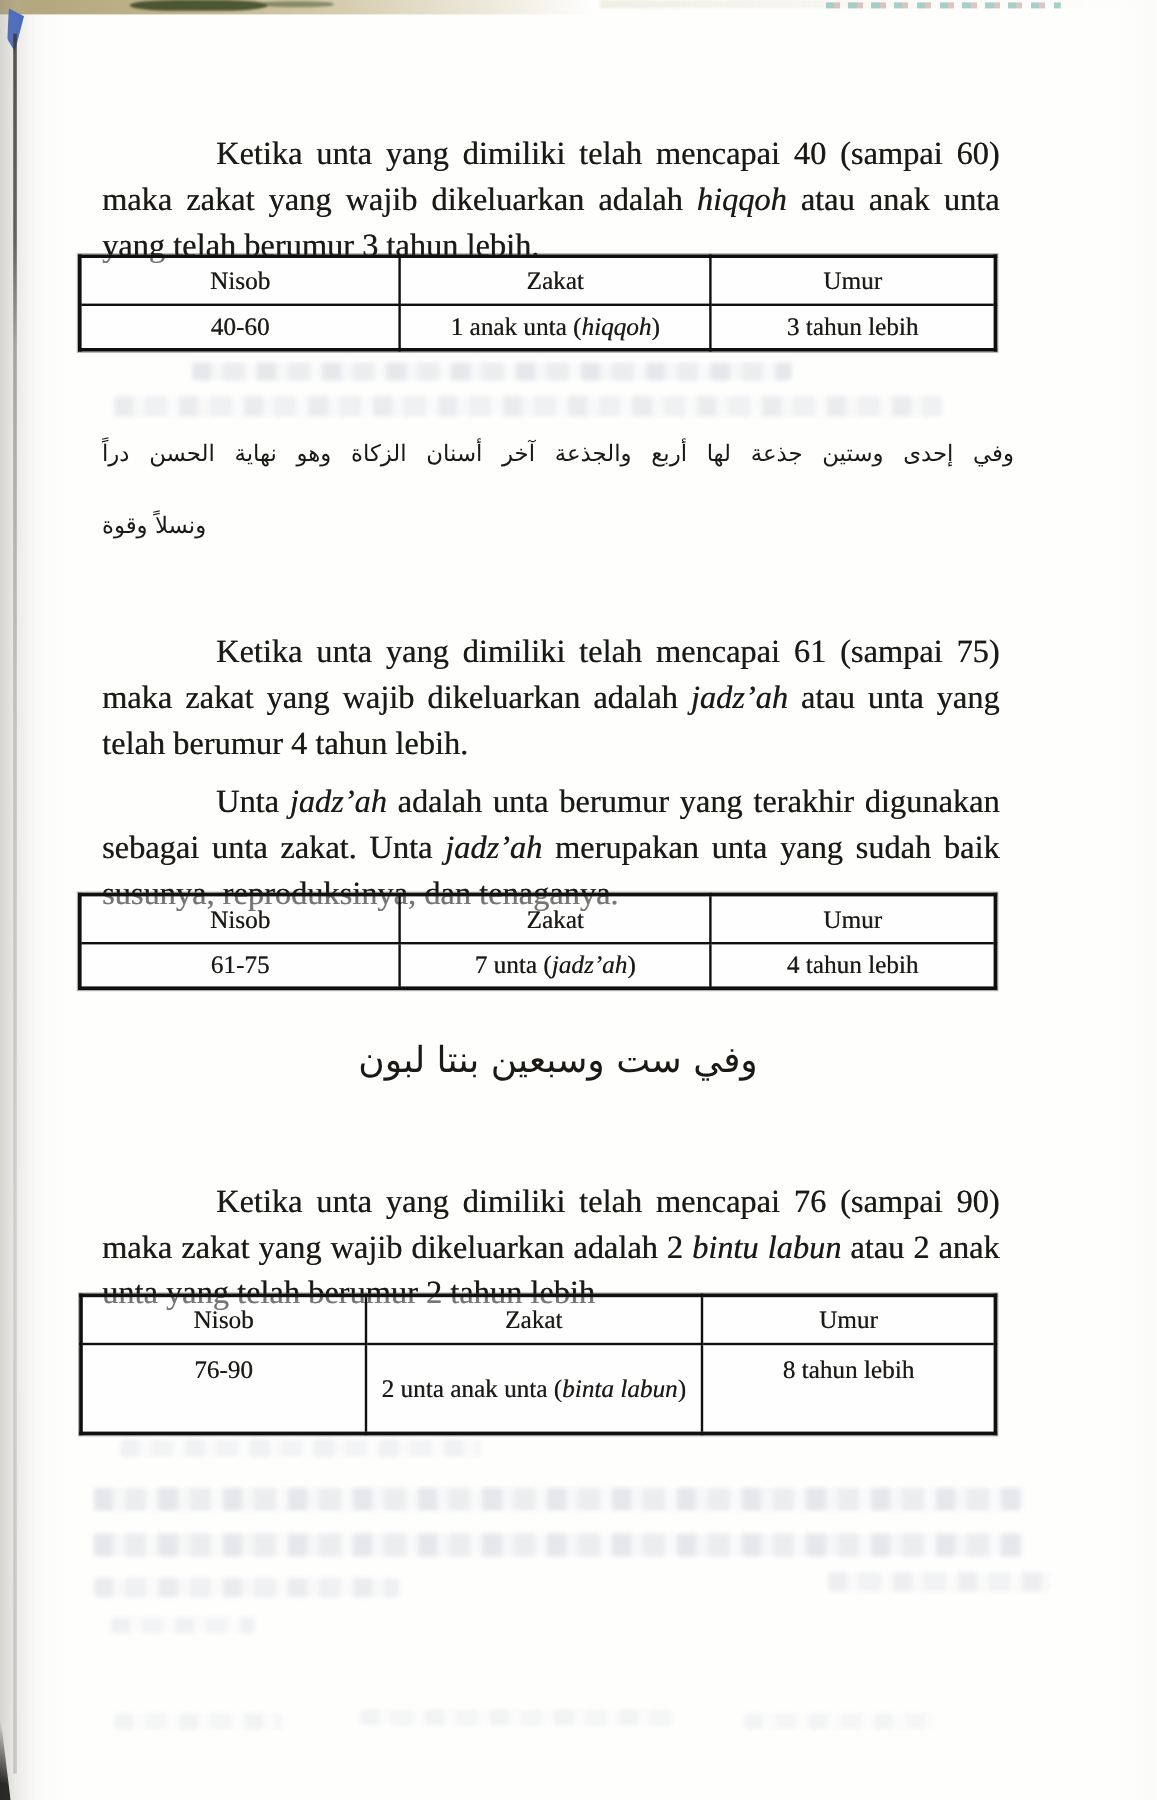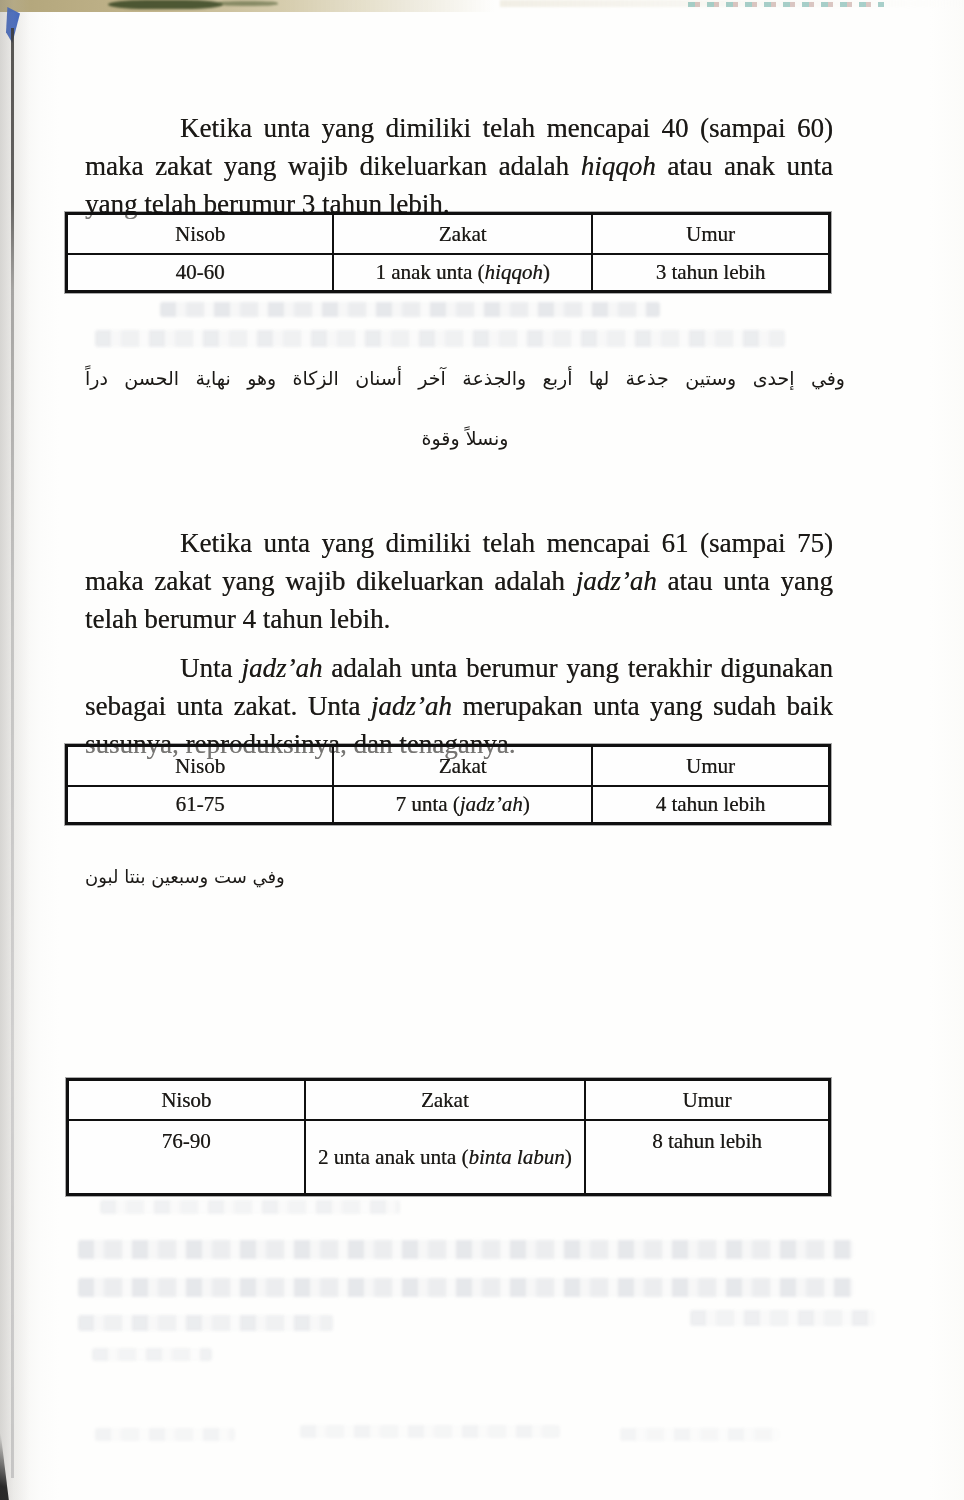--- a/index.html
+++ b/index.html
@@ -80,25 +80,25 @@
     text-shadow:0.35px 0 0 rgba(27,25,22,.75);
   }
   .para i, .ztable i{font-style:italic;}
   .arabic{
     position:absolute;left:85px;width:760px;
     direction:rtl;
     font-family:"DejaVu Sans",sans-serif;
     font-size:19px;line-height:60px;color:#1b1916;
   }
   .arabic .l1{text-align:justify;text-align-last:justify;}
-  .arabic .l2{text-align:center;}
+  .arabic .l2{text-align:left;}
   .arabic-single{
     position:absolute;left:85px;width:760px;direction:rtl;
     font-family:"DejaVu Sans",sans-serif;
-    font-size:18px;color:#1b1916;text-align:left;
+    font-size:30px;color:#1b1916;text-align:center;
   }
   
   .ztable{
     position:absolute;border-collapse:collapse;table-layout:fixed;
     font-size:21px;color:#1b1916;
     background:rgba(255,255,255,.4);
     text-shadow:0.3px 0 0 rgba(27,25,22,.7);
   }
   .ztable td{
     border:2px solid #101010;text-align:center;vertical-align:middle;
@@ -169,20 +169,21 @@
     <tr>
       <td>61-75</td>
       <td><span>7 unta (</span><i>jadz’ah</i><span>)</span></td>
       <td>4 tahun lebih</td>
     </tr>
   </tbody>
     </table>
 
   <div class="arabic-single" style="top:866px">وفي ست وسبعين بنتا لبون</div>
 
+  <p class="para" style="top:955px"><span>Ketika unta yang dimiliki telah mencapai 76 (sampai 90) maka zakat yang wajib dikeluarkan adalah 2 </span><i>bintu labun</i><span> atau 2 anak unta yang telah berumur 2 tahun lebih</span></p>
 
   <table class="ztable t3" style="left:66px;top:1078px;width:765px">
     <tbody>
         <tr class="hdr">
       <td>Nisob</td>
       <td>Zakat</td>
       <td>Umur</td>
     </tr>
     <tr>
       <td style="vertical-align:top;padding-top:4px">76-90</td>

